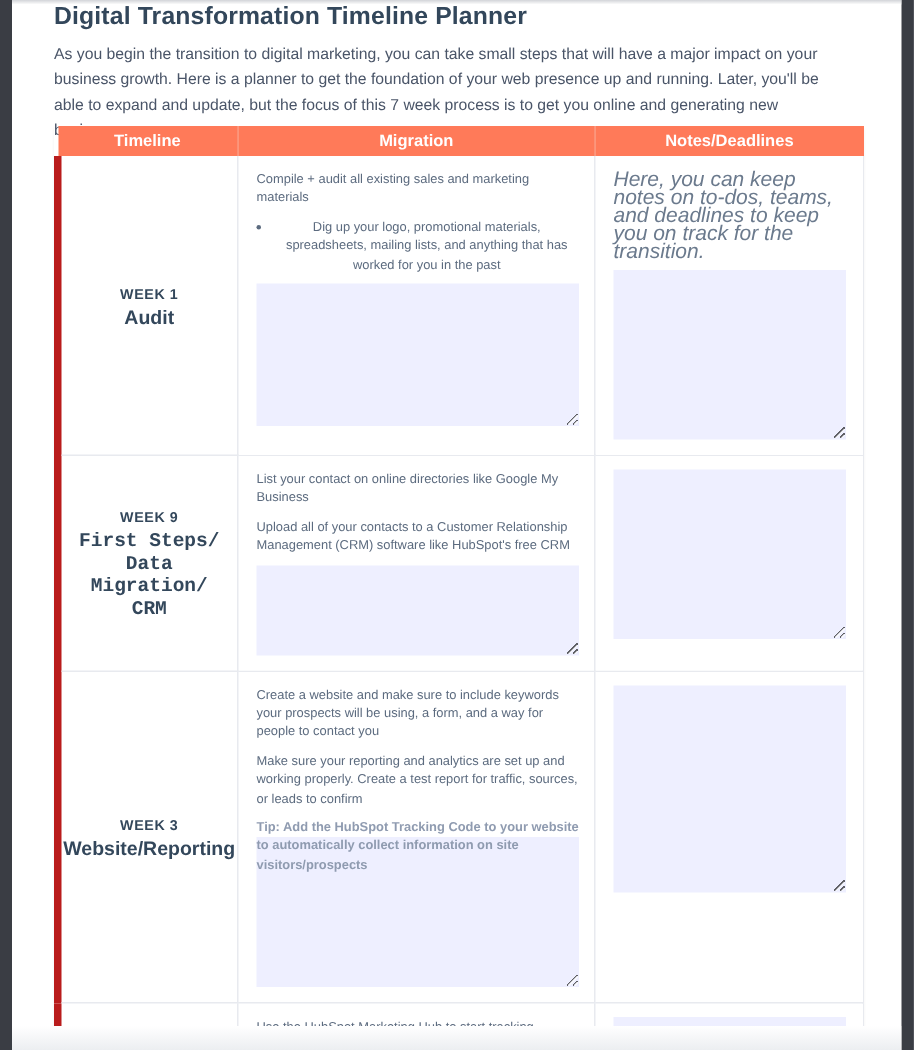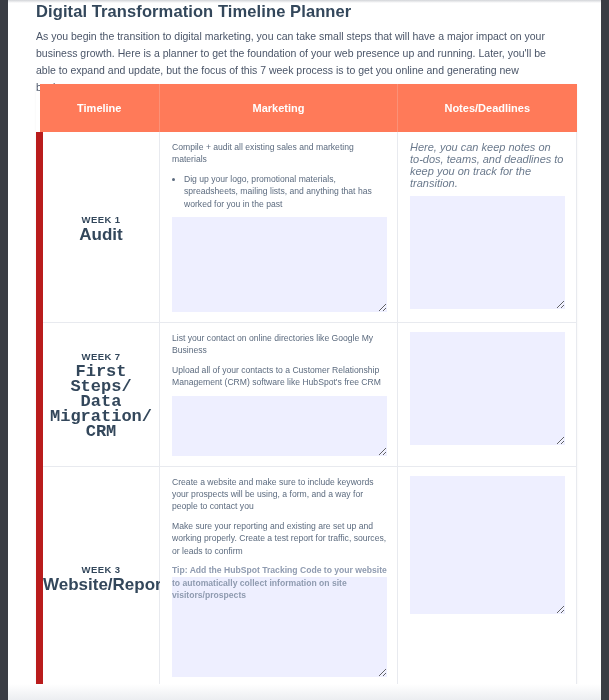--- a/index.html
+++ b/index.html
@@ -81,50 +81,50 @@
   }
   .planner-table col.c1 { width: 120px; }
   .planner-table col.c2 { width: 238px; }
   .planner-table col.c3 { width: 179px; }
 
   .planner-table thead th {
     background: #ff7a59;
     color: #ffffff;
     font-size: 11px;
     font-weight: bold;
-    height: 48px;
+    height: 20px;
     vertical-align: middle;
     text-align: center;
     border-right: 1px solid #fb9177;
     padding: 0;
   }
   .planner-table thead th:last-child { border-right: none; }
 
   .planner-table tbody td {
     border: 1px solid #e8eaef;
     border-top: none;
     vertical-align: top;
     padding: 0;
     background: #ffffff;
   }
-  .planner-table tbody tr td:first-child { border-left: 7px solid #b91c1c; }
+  .planner-table tbody tr td:first-child { border-left: 5px solid #b91c1c; }
 
   .week-cell {
     text-align: center;
     vertical-align: middle !important;
     color: #33475b;
   }
   .week-label {
     font-size: 9.5px;
     font-weight: bold;
     letter-spacing: 0.4px;
     line-height: 15px;
   }
   .week-name {
-    font-size: 17px;
+    font-size: 13px;
     font-weight: bold;
     line-height: 15px;
   }
 
   .act-cell { padding: 9px 10px 10px 12px !important; position: relative; }
   .notes-cell { padding: 9px 11px 10px 12px !important; position: relative; }
 
   .act-line {
     font-size: 8.6px;
     line-height: 12.4px;
@@ -134,32 +134,33 @@
   .act-bullets {
     margin: 0 0 7px 0;
     padding-left: 12px;
     list-style: disc;
   }
   .act-bullets li {
     font-size: 8.6px;
     line-height: 12.4px;
     color: #5c6b7f;
     margin: 0;
+    text-align: center;
   }
   .tip-line {
     font-size: 8.6px;
     line-height: 12.4px;
     color: #8f9bb0;
     margin: 0 0 4px 0;
     position: relative;
     z-index: 2;
     font-weight: bold;
   }
   .notes-hint {
-    font-size: 11px;
+    font-size: 14px;
     line-height: 12px;
     color: #6b7a8d;
     font-style: italic;
     margin: 0 0 7px 0;
   }
 
   .input-box {
     display: block;
     width: 100%;
     background: #eeefff;
@@ -197,21 +198,21 @@
 
       <table class="planner-table">
         <colgroup>
           <col class="c1">
             <col class="c2">
             <col class="c3">
         </colgroup>
         <thead>
           <tr>
             <th>Timeline</th>
-            <th>Marketing</th>
+            <th>Migration</th>
             <th>Notes/Deadlines</th>
           </tr>
         </thead>
         <tbody>
 
           <tr class="row1">
             <td class="week-cell">
               <div class="week-label">WEEK 1</div>
               <div class="week-name">Audit</div>
             </td>
@@ -223,21 +224,21 @@
               <textarea class="input-box ib-r1a" style=""></textarea>
             </td>
             <td class="notes-cell">
               <p class="notes-hint">Here, you can keep notes on to-dos, teams, and deadlines to keep you on track for the transition.</p>
               <textarea class="input-box ib-r1n" style=""></textarea>
             </td>
           </tr>
 
           <tr class="row2">
             <td class="week-cell">
-              <div class="week-label">WEEK 7</div>
+              <div class="week-label">WEEK 9</div>
               <div class="week-name" style="white-space:pre-line;font-family:Liberation Mono, monospace;">First Steps/
 Data Migration/
 CRM</div>
             </td>
             <td class="act-cell">
               <p class="act-line">List your contact on online directories like Google My Business</p>
               <p class="act-line">Upload all of your contacts to a Customer Relationship Management (CRM) software like HubSpot's free CRM</p>
               <textarea class="input-box ib-r2a" style=""></textarea>
             </td>
             <td class="notes-cell">
@@ -245,21 +246,21 @@
             </td>
           </tr>
 
           <tr class="row3">
             <td class="week-cell">
               <div class="week-label">WEEK 3</div>
               <div class="week-name">Website/Reporting</div>
             </td>
             <td class="act-cell">
               <p class="act-line">Create a website and make sure to include keywords your prospects will be using, a form, and a way for people to contact you</p>
-              <p class="act-line">Make sure your reporting and existing are set up and working properly. Create a test report for traffic, sources, or leads to confirm</p>
+              <p class="act-line">Make sure your reporting and analytics are set up and working properly. Create a test report for traffic, sources, or leads to confirm</p>
               <p class="tip-line">Tip: Add the HubSpot Tracking Code to your website to automatically collect information on site visitors/prospects</p>
               <textarea class="input-box ib-r3a" style="margin-top: -28px;"></textarea>
             </td>
             <td class="notes-cell">
               <textarea class="input-box ib-r3n" style=""></textarea>
             </td>
           </tr>
 
           <tr class="row4">
             <td class="week-cell">

